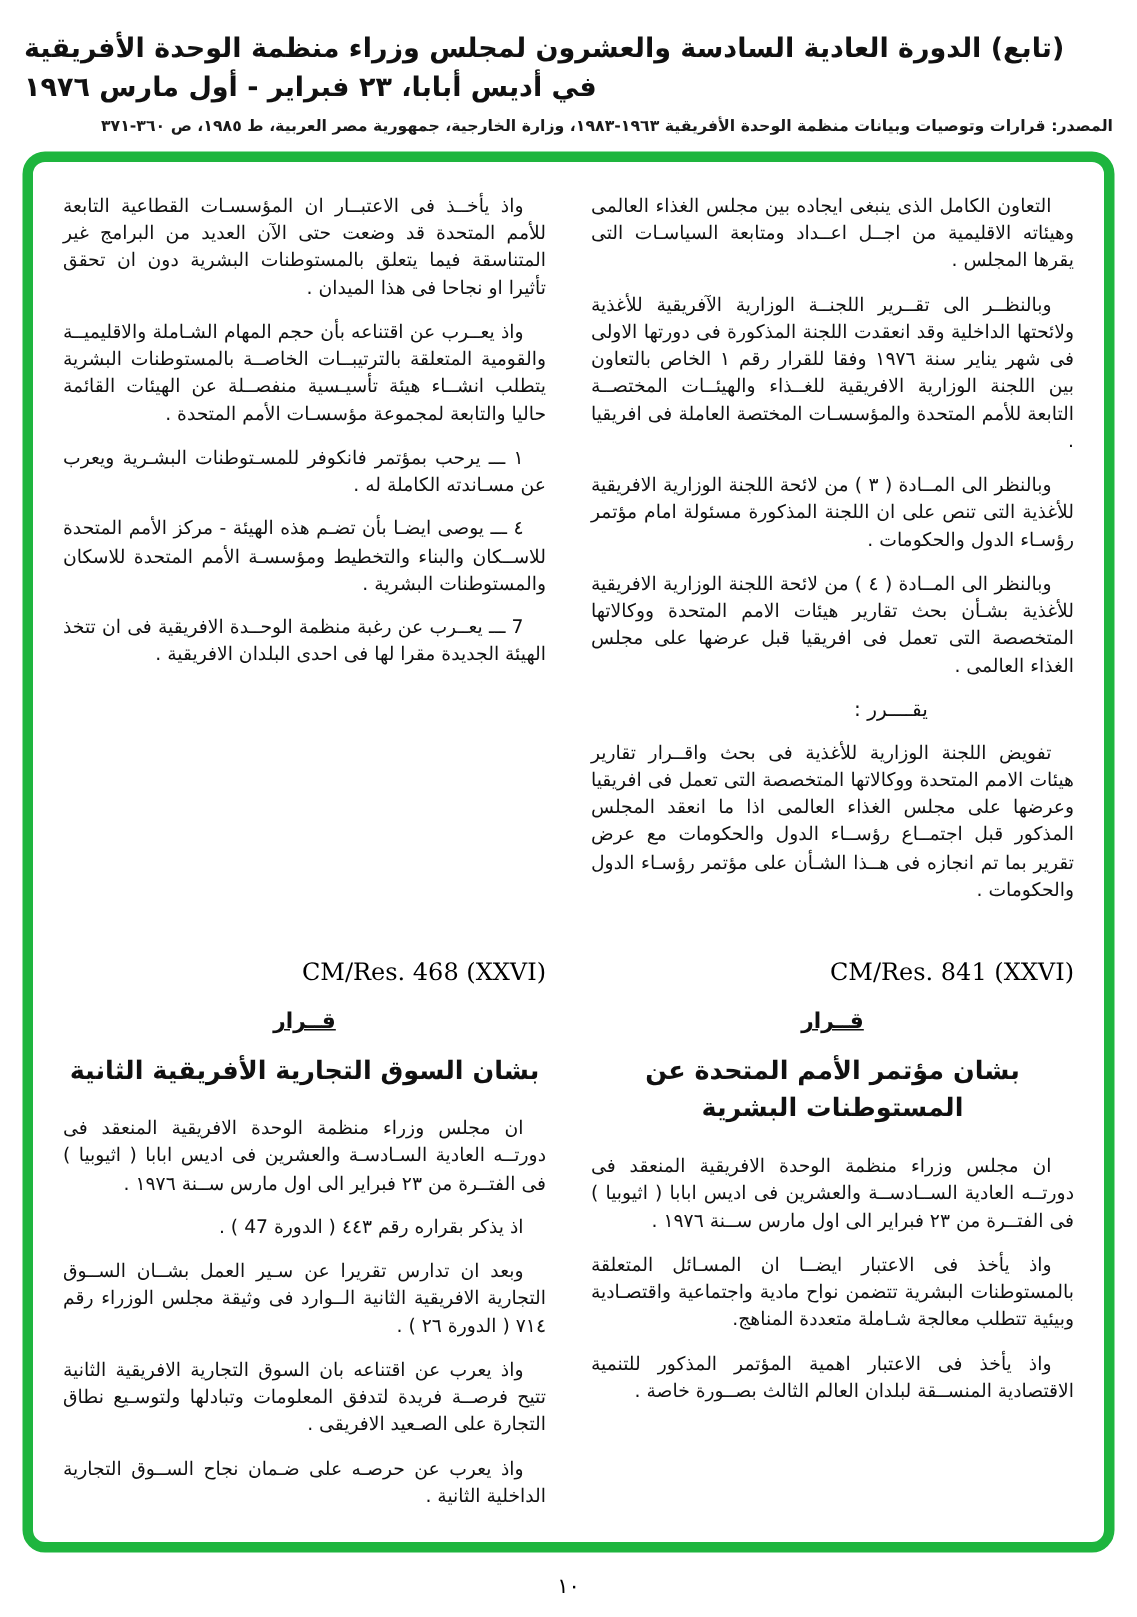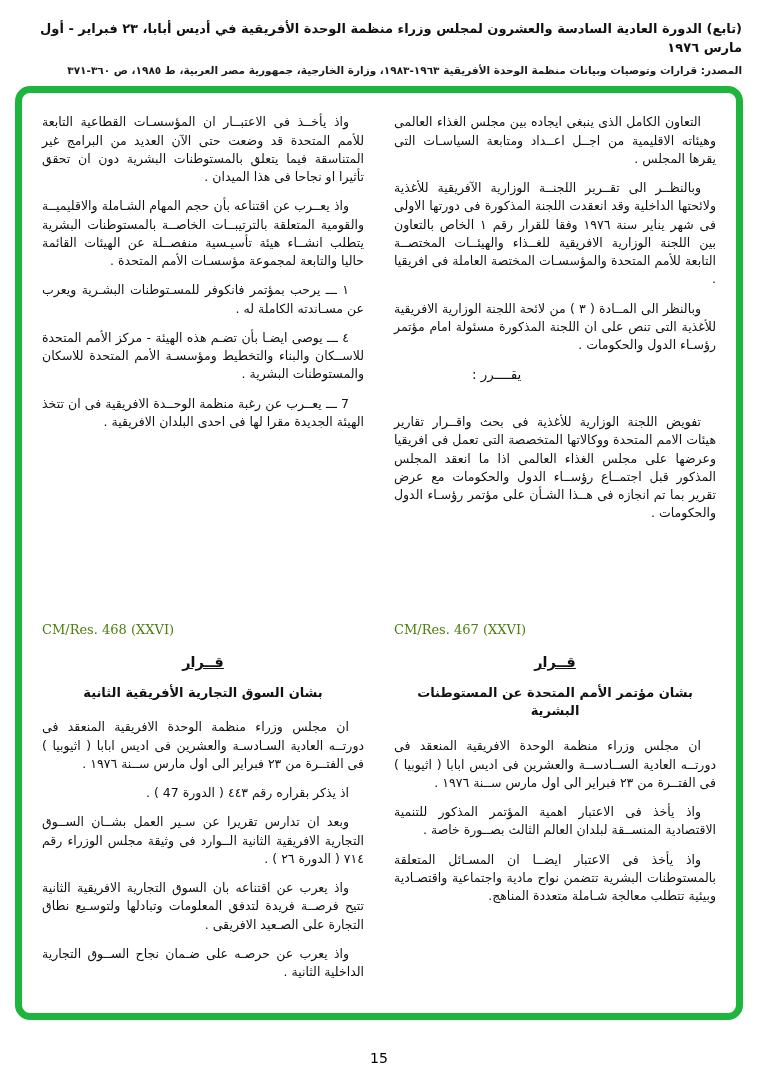--- a/index.html
+++ b/index.html
@@ -7,22 +7,22 @@
     width:758px;height:1078px;
     font-family:"DejaVu Sans",sans-serif;
     color:#111;
     direction:rtl;
     position:relative;
     overflow:hidden;
   }
   .page{position:relative;width:758px;height:1078px;background:#ffffff;}
   .hdr{padding:20px 16px 0 16px;}
   .hdr1{
-    font-weight:bold;font-size:13px;line-height:1.45;
-    text-align:right;letter-spacing:0;
+    font-weight:bold;font-size:18px;line-height:1.45;
+    text-align:left;letter-spacing:0;
   }
   .hdr2{
     font-weight:bold;font-size:10.5px;line-height:1.4;
     text-align:right;margin-top:5px;color:#1a1a1a;
   }
   .box{
     box-sizing:border-box;
     margin:9px auto 0 auto;
     width:728px;height:934px;
     border:7px solid #1eb53e;
@@ -35,40 +35,40 @@
   }
   .col{
     flex:1 1 0;
     font-size:12.5px;
     line-height:1.46;
     text-align:justify;
   }
   .col p{margin:0 0 11px 0;text-indent:15px;}
   .upper{min-height:502px;}
   .decide{
-    margin:4px 0 28px 0;
-    text-align:left;
+    margin:4px 0 9px 0;
+    text-align:center;
     padding-left:78px;
     font-size:13.5px;
     text-indent:0;
   }
   .res-ref{
     direction:ltr;
-    text-align:left;
+    text-align:right;
     font-family:"DejaVu Serif","Liberation Serif",serif;
-    font-size:13px;
+    font-size:16px;
     margin:6px 0 12px 0;
-    color:#4d7c0f;
+    color:#000000;
   }
   .res-title{
     text-align:center;font-weight:bold;font-size:14.5px;
     margin:4px 0 10px 0;letter-spacing:1px;text-decoration:underline;
   }
   .res-sub{
-    text-align:center;font-weight:bold;font-size:13px;
+    text-align:center;font-weight:bold;font-size:17px;
     margin:0 0 16px 0;
   }
   .pagenum{
     position:absolute;
     bottom:12px;left:0;right:0;
     text-align:center;
     font-size:14px;
     color:#000;
   }
 </style>
@@ -82,29 +82,30 @@
     <div class="hdr2">المصدر: قرارات وتوصيات وبيانات منظمة الوحدة الأفريقية ١٩٦٣-١٩٨٣، وزارة الخارجية، جمهورية مصر العربية، ط ١٩٨٥، ص ٣٦٠-٣٧١</div>
   </div>
 
   <div class="box">
 
     <div class="col">
       <div class="upper">
         <p>التعاون الكامل الذى ينبغى ايجاده بين مجلس الغذاء العالمى وهيئاته الاقليمية من اجــل اعــداد ومتابعة السياسـات التى يقرها المجلس .</p>
         <p>وبالنظــر الى تقــرير اللجنــة الوزارية الآفريقية للأغذية ولائحتها الداخلية وقد انعقدت اللجنة المذكورة فى دورتها الاولى فى شهر يناير سنة ١٩٧٦ وفقا للقرار رقم ١ الخاص بالتعاون بين اللجنة الوزارية الافريقية للغــذاء والهيئــات المختصــة التابعة للأمم المتحدة والمؤسسـات المختصة العاملة فى افريقيا .</p>
         <p>وبالنظر الى المــادة ( ٣ ) من لائحة اللجنة الوزارية الافريقية للأغذية التى تنص على ان اللجنة المذكورة مسئولة امام مؤتمر رؤسـاء الدول والحكومات .</p>
+        <p>وبالنظر الى المــادة ( ٤ ) من لائحة اللجنة الوزارية الافريقية للأغذية بشـأن بحث تقارير هيئات الامم المتحدة ووكالاتها المتخصصة التى تعمل فى افريقيا قبل عرضها على مجلس الغذاء العالمى .</p>
         <div class="decide">يقــــرر :</div>
         <p>تفويض اللجنة الوزارية للأغذية فى بحث واقــرار تقارير هيئات الامم المتحدة ووكالاتها المتخصصة التى تعمل فى افريقيا وعرضها على مجلس الغذاء العالمى اذا ما انعقد المجلس المذكور قبل اجتمــاع رؤســاء الدول والحكومات مع عرض تقرير بما تم انجازه فى هــذا الشـأن على مؤتمر رؤسـاء الدول والحكومات .</p>
       </div>
-      <div class="res-ref">CM/Res. 467  (XXVI)</div>
+      <div class="res-ref">CM/Res. 841  (XXVI)</div>
       <div class="res-title">قــرار</div>
       <div class="res-sub">بشان مؤتمر الأمم المتحدة عن المستوطنات البشرية</div>
       <p>ان مجلس وزراء منظمة الوحدة الافريقية المنعقد فى دورتــه العادية الســادســة والعشرين فى اديس ابابا ( اثيوبيا ) فى الفتــرة من ٢٣ فبراير الى اول مارس ســنة ١٩٧٦ .</p>
+      <p>واذ يأخذ فى الاعتبار ايضــا ان المسـائل المتعلقة بالمستوطنات البشرية تتضمن نواح مادية واجتماعية واقتصـادية وبيئية تتطلب معالجة شـاملة متعددة المناهج.</p>
       <p>واذ يأخذ فى الاعتبار اهمية المؤتمر المذكور للتنمية الاقتصادية المنســقة لبلدان العالم الثالث بصــورة خاصة .</p>
-      <p>واذ يأخذ فى الاعتبار ايضــا ان المسـائل المتعلقة بالمستوطنات البشرية تتضمن نواح مادية واجتماعية واقتصـادية وبيئية تتطلب معالجة شـاملة متعددة المناهج.</p>
     </div>
 
     <div class="col">
       <div class="upper">
         <p>واذ يأخــذ فى الاعتبــار ان المؤسسـات القطاعية التابعة للأمم المتحدة قد وضعت حتى الآن العديد من البرامج غير المتناسقة فيما يتعلق بالمستوطنات البشرية دون ان تحقق تأثيرا او نجاحا فى هذا الميدان .</p>
         <p>واذ يعــرب عن اقتناعه بأن حجم المهام الشـاملة والاقليميــة والقومية المتعلقة بالترتيبــات الخاصــة بالمستوطنات البشرية يتطلب انشــاء هيئة تأسيـسية منفصــلة عن الهيئات القائمة حاليا والتابعة لمجموعة مؤسسـات الأمم المتحدة .</p>
         <p>١ ـــ يرحب بمؤتمر فانكوفر للمسـتوطنات البشـرية ويعرب عن مسـاندته الكاملة له .</p>
         <p>٤ ـــ يوصى ايضـا بأن تضـم هذه الهيئة - مركز الأمم المتحدة للاســكان والبناء والتخطيط ومؤسسـة الأمم المتحدة للاسكان والمستوطنات البشرية .</p>
         <p>7 ـــ يعــرب عن رغبة منظمة الوحــدة الافريقية فى ان تتخذ الهيئة الجديدة مقرا لها فى احدى البلدان الافريقية .</p>
       </div>
@@ -113,15 +114,15 @@
       <div class="res-sub">بشان السوق التجارية الأفريقية الثانية</div>
       <p>ان مجلس وزراء منظمة الوحدة الافريقية المنعقد فى دورتــه العادية السـادسـة والعشرين فى اديس ابابا ( اثيوبيا ) فى الفتــرة من ٢٣ فبراير الى اول مارس ســنة ١٩٧٦ .</p>
       <p>اذ يذكر بقراره رقم ٤٤٣ ( الدورة 47 ) .</p>
       <p>وبعد ان تدارس تقريرا عن سـير العمل بشــان الســوق التجارية الافريقية الثانية الــوارد فى وثيقة مجلس الوزراء رقم ٧١٤ ( الدورة ٢٦ ) .</p>
       <p>واذ يعرب عن اقتناعه بان السوق التجارية الافريقية الثانية تتيح فرصــة فريدة لتدفق المعلومات وتبادلها ولتوسـيع نطاق التجارة على الصـعيد الافريقى .</p>
       <p>واذ يعرب عن حرصـه على ضـمان نجاح الســوق التجارية الداخلية الثانية .</p>
     </div>
 
   </div>
 
-  <div class="pagenum">15</div>
+  <div class="pagenum">١٠</div>
 
 </div>
 
 </body></html>

